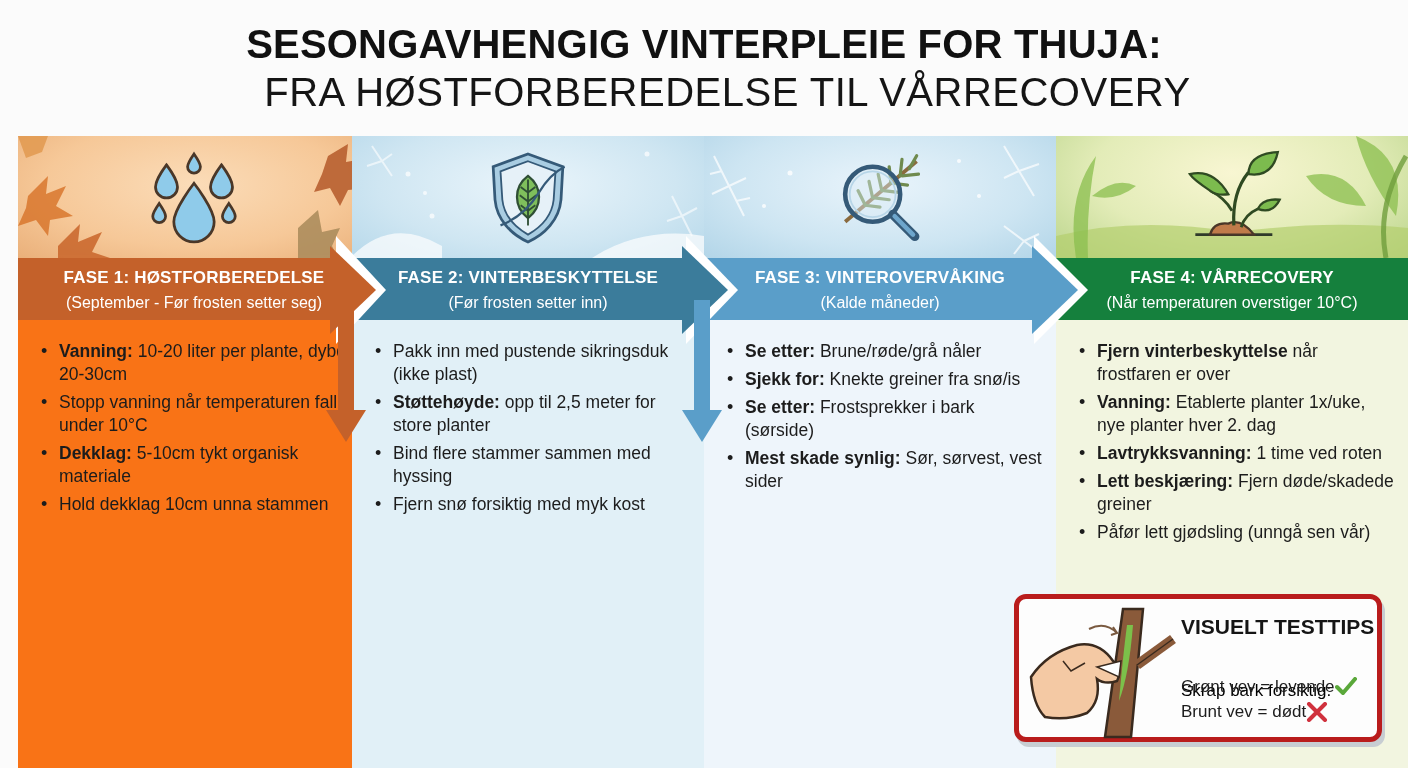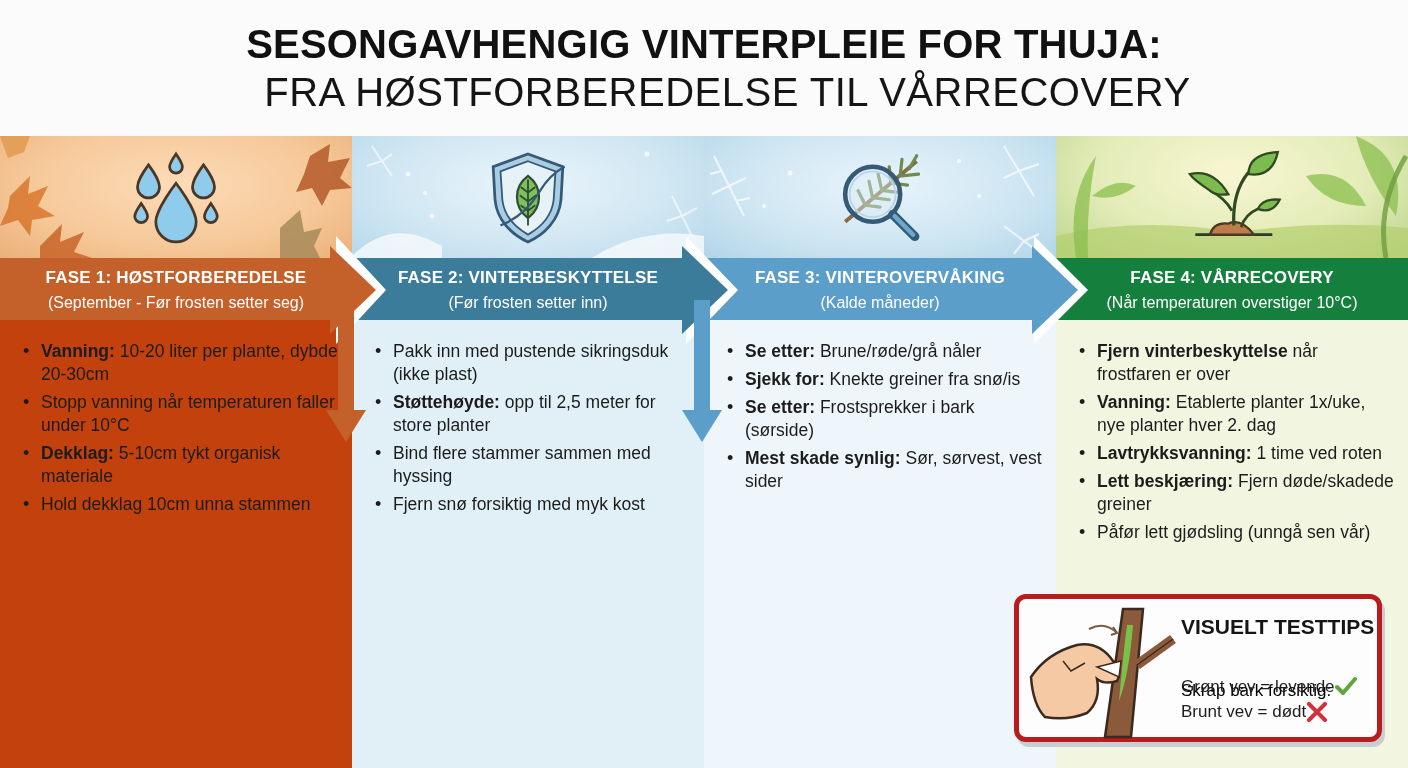--- a/index.html
+++ b/index.html
@@ -4,21 +4,21 @@
 <style>
   * { box-sizing: border-box; margin: 0; padding: 0; }
   html, body { width: 1408px; height: 768px; overflow: hidden; background: #fbfbfb; }
   body { font-family: "Liberation Sans", "DejaVu Sans", sans-serif; color: #1c1c1c; position: relative; }
 
   .title-area { position: absolute; left: 0; top: 0; width: 1408px; height: 136px; background: #fbfbfb; text-align: center; }
   .title-line1 { position: absolute; left: 0; right: 0; top: 22px; font-size: 40px; font-weight: 700; letter-spacing: 0.2px; color: #111; }
   .title-line2 { position: absolute; left: 0; right: 0; top: 70px; font-size: 40px; font-weight: 400; letter-spacing: 0.5px; color: #151515; margin-left: 47px; }
 
   .col { position: absolute; top: 136px; height: 632px; overflow: hidden; }
-  .col1 { left: 0; width: 352px; background: #c2410c; }
+  .col1 { left: 18px; width: 352px; background: #f97316; }
   .col2 { left: 352px; width: 352px; background: #e1f0f7; }
   .col3 { left: 704px; width: 352px; background: #eef5fb; }
   .col4 { left: 1056px; width: 352px; background: #f2f5e0; }
 
   .hero { position: absolute; left: 0; top: 0; width: 352px; height: 122px; overflow: hidden; }
   .col1 .hero { background: radial-gradient(ellipse at 50% 40%, #fbdcb8 0%, #f6c898 60%, #eab07a 100%); }
   .col2 .hero { background: radial-gradient(ellipse at 50% 40%, #eaf5fb 0%, #cfe6f2 60%, #b6d8ea 100%); }
   .col3 .hero { background: radial-gradient(ellipse at 50% 40%, #e9f4fb 0%, #cde5f2 60%, #b2d5e8 100%); }
   .col4 .hero { background: radial-gradient(ellipse at 50% 30%, #f8f6d2 0%, #e3ecb8 55%, #b9d48a 100%); }
 

